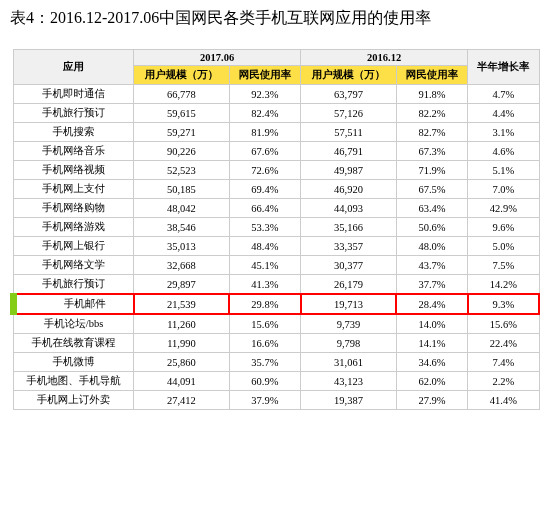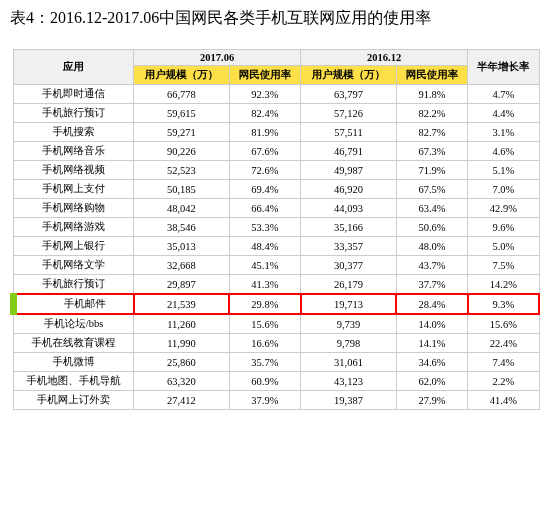--- a/index.html
+++ b/index.html
@@ -192,21 +192,21 @@
       <tr>
         <td class="col-app">手机微博</td>
         <td>25,860</td>
         <td>35.7%</td>
         <td>31,061</td>
         <td>34.6%</td>
         <td>7.4%</td>
       </tr>
       <tr>
         <td class="col-app">手机地图、手机导航</td>
-        <td>63,320</td>
+        <td>44,091</td>
         <td>60.9%</td>
         <td>43,123</td>
         <td>62.0%</td>
         <td>2.2%</td>
       </tr>
       <tr>
         <td class="col-app">手机网上订外卖</td>
         <td>27,412</td>
         <td>37.9%</td>
         <td>19,387</td>

